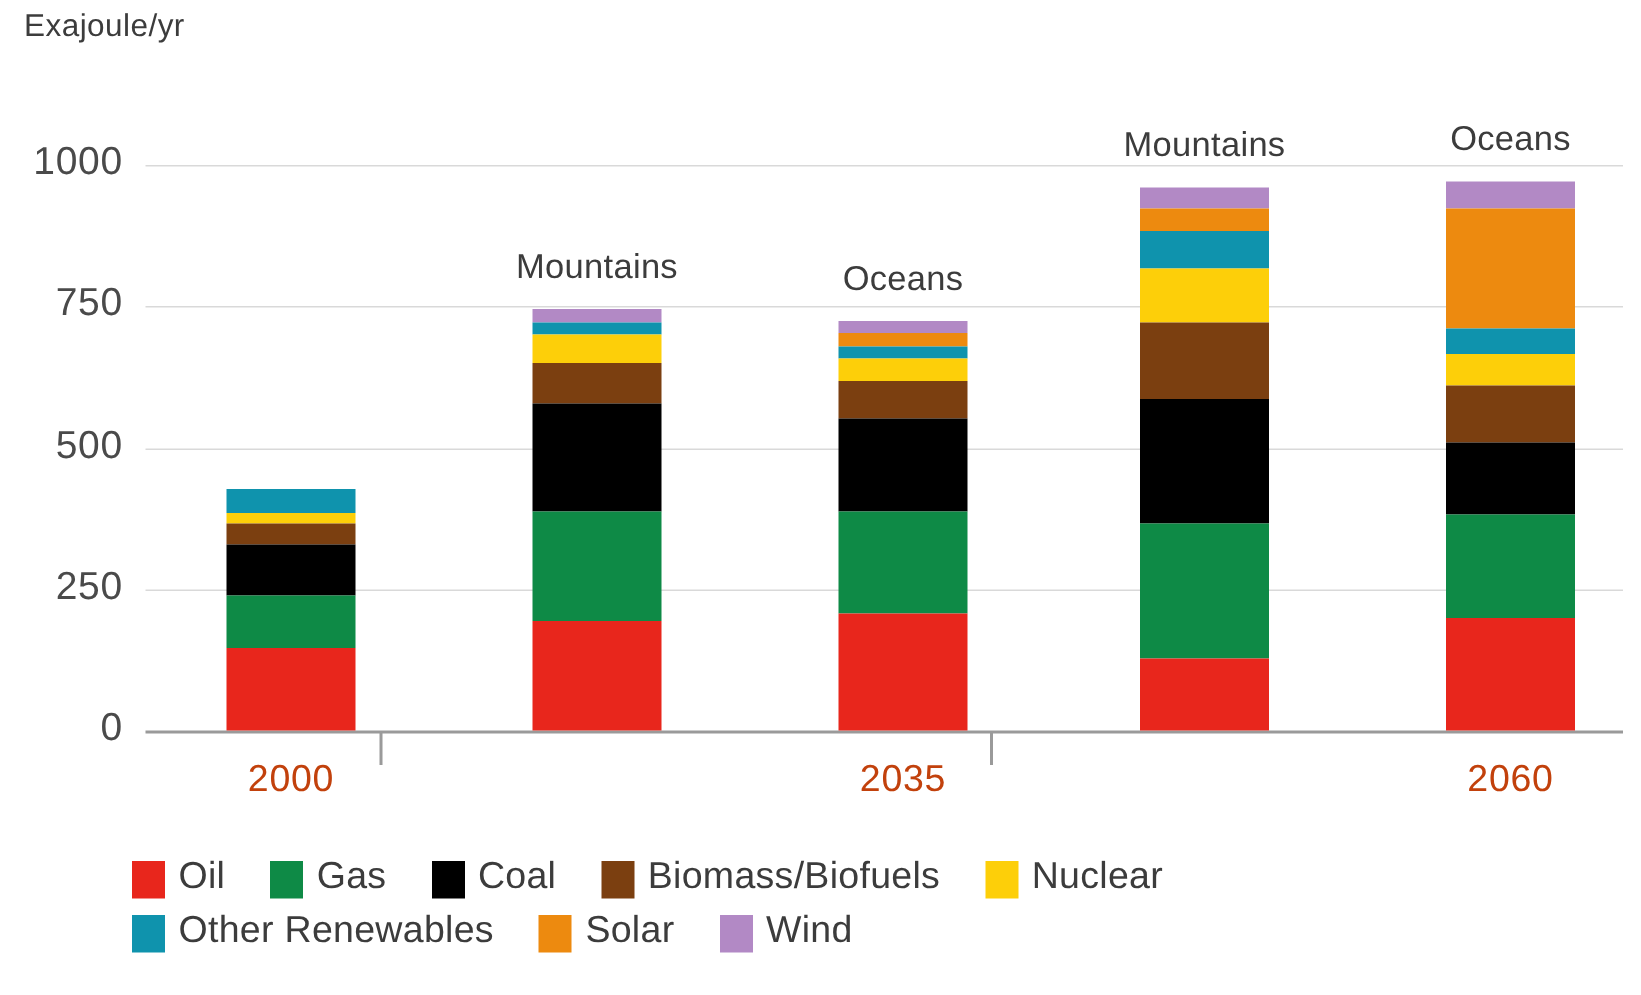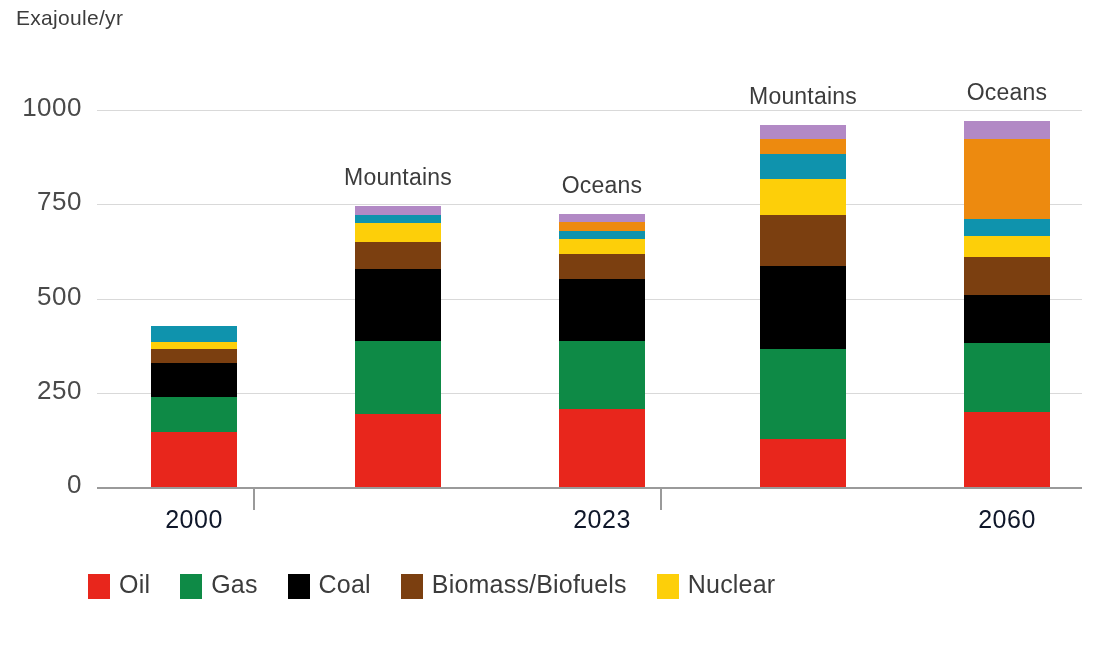--- a/index.html
+++ b/index.html
@@ -90,21 +90,21 @@
     position: absolute;
     width: 1.6px;
     height: 22px;
     background: #9a9a9a;
     top: 488px;
   }
   .xtick-label {
     position: absolute;
     top: 505px;
     font-size: 25px;
-    color: #0f172a;
+    color: #c2410c;
     text-align: center;
     white-space: nowrap;
     letter-spacing: 0.5px;
   }
 
   
   .legend {
     position: absolute;
     left: 88px;
     top: 566px;
@@ -198,21 +198,21 @@
         <div class="seg" style="top: 115.739px; height: 21.112px; background: rgb(253, 207, 9);"></div>
         <div class="seg" style="top: 136.851px; height: 37.7px; background: rgb(123, 63, 16);"></div>
         <div class="seg" style="top: 174.551px; height: 47.502px; background: rgb(0, 0, 0);"></div>
         <div class="seg" style="top: 222.053px; height: 68.991px; background: rgb(14, 138, 70);"></div>
         <div class="seg" style="top: 291.044px; height: 75.4px; background: rgb(232, 38, 28);"></div>
       </div>
       <div class="scenario-label" style="left: 909px; width: 196px; top: 78.556px;">Oceans</div>
       <div class="xtick" style="left: 253px;"></div>
       <div class="xtick" style="left: 660px;"></div>
       <div class="xtick-label" style="left: 134px; width: 120px;">2000</div>
-      <div class="xtick-label" style="left: 542px; width: 120px;">2023</div>
+      <div class="xtick-label" style="left: 542px; width: 120px;">2035</div>
       <div class="xtick-label" style="left: 947px; width: 120px;">2060</div>
     </div>
 
   <div class="legend" id="legend">
       <div class="legend-row">
         <div class="legend-item">
           <span class="legend-swatch" style="background: rgb(232, 38, 28);"></span>
           <span class="legend-text">Oil</span>
         </div>
         <div class="legend-item">
@@ -225,15 +225,29 @@
         </div>
         <div class="legend-item">
           <span class="legend-swatch" style="background: rgb(123, 63, 16);"></span>
           <span class="legend-text">Biomass/Biofuels</span>
         </div>
         <div class="legend-item">
           <span class="legend-swatch" style="background: rgb(253, 207, 9);"></span>
           <span class="legend-text">Nuclear</span>
         </div>
       </div>
+      <div class="legend-row">
+        <div class="legend-item">
+          <span class="legend-swatch" style="background: rgb(15, 147, 173);"></span>
+          <span class="legend-text">Other Renewables</span>
+        </div>
+        <div class="legend-item">
+          <span class="legend-swatch" style="background: rgb(237, 138, 15);"></span>
+          <span class="legend-text">Solar</span>
+        </div>
+        <div class="legend-item">
+          <span class="legend-swatch" style="background: rgb(178, 137, 197);"></span>
+          <span class="legend-text">Wind</span>
+        </div>
+      </div>
     </div>
 
 </div>
 
 </body></html>

